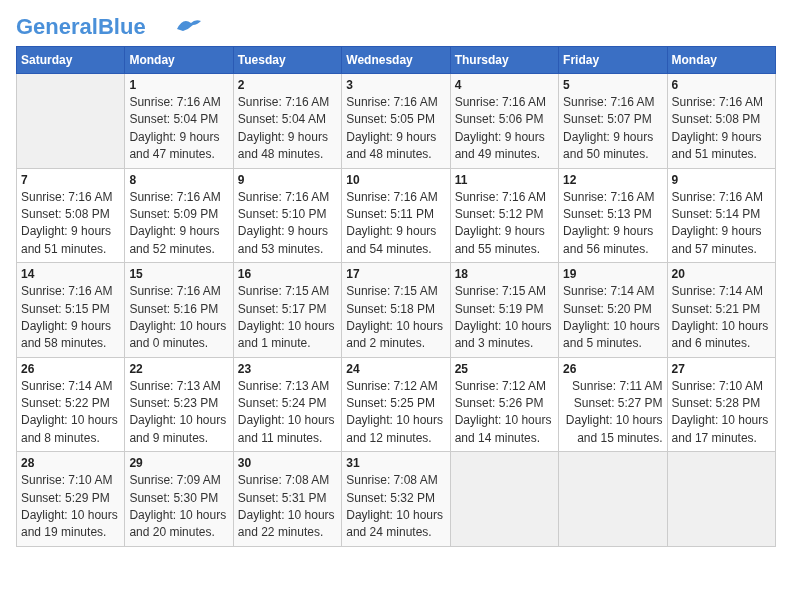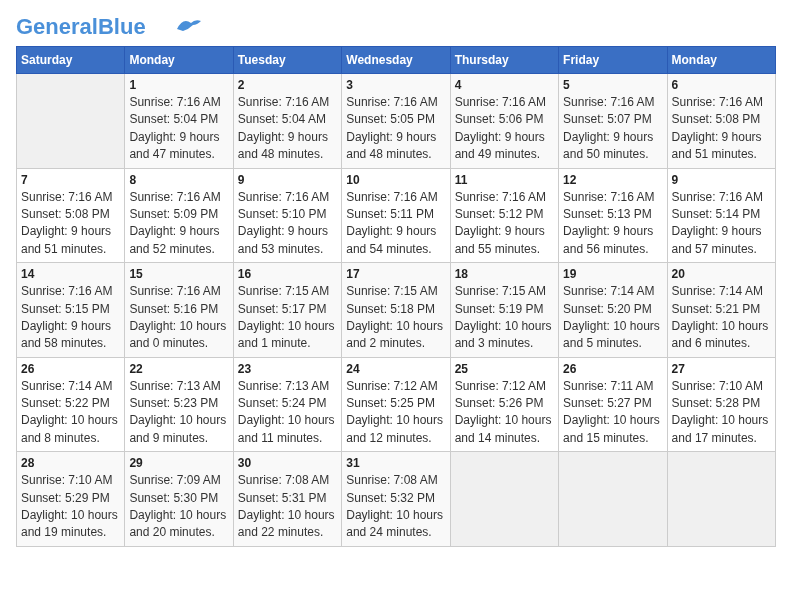--- a/index.html
+++ b/index.html
@@ -293,21 +293,21 @@
         </td>
         <td>
           <span class="day-number">25</span>
           <div class="day-info" style="white-space: pre-line;">Sunrise: 7:12 AM
 Sunset: 5:26 PM
 Daylight: 10 hours
 and 14 minutes.</div>
         </td>
         <td>
           <span class="day-number">26</span>
-          <div class="day-info" style="white-space: pre-line;">Sunrise: 7:11 AM
+          <div class="day-info" style="white-space: pre-line; text-align: right;">Sunrise: 7:11 AM
 Sunset: 5:27 PM
 Daylight: 10 hours
 and 15 minutes.</div>
         </td>
         <td>
           <span class="day-number">27</span>
           <div class="day-info" style="white-space: pre-line;">Sunrise: 7:10 AM
 Sunset: 5:28 PM
 Daylight: 10 hours
 and 17 minutes.</div>

